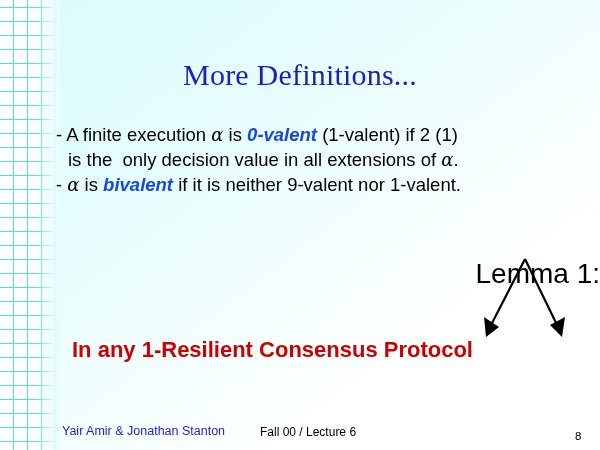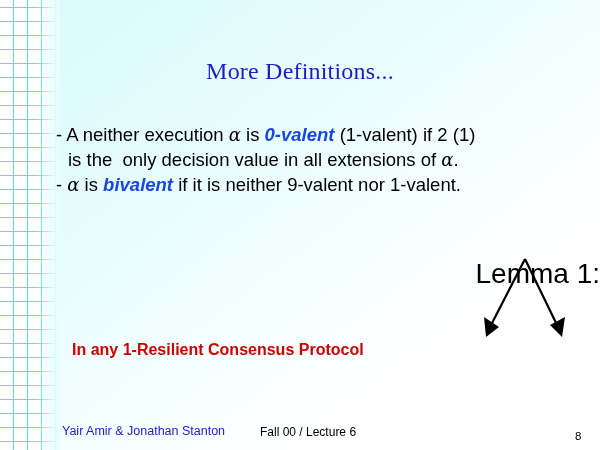--- a/index.html
+++ b/index.html
@@ -43,21 +43,21 @@
     pointer-events: none;
   }
 
   .title {
     position: absolute;
     left: 0;
     top: 58px;
     width: 600px;
     text-align: center;
     font-family: "Liberation Serif", serif;
-    font-size: 24px;
+    font-size: 30px;
     color: #1c1cc0;
     letter-spacing: 0.2px;
   }
 
   .body-block {
     position: absolute;
     left: 56px;
     top: 122px;
     width: 520px;
     font-size: 18.5px;
@@ -89,21 +89,21 @@
     text-align: right;
     font-size: 28px;
     color: #000000;
   }
 
   .conclusion {
     position: absolute;
     left: 72px;
     top: 338px;
     width: 470px;
-    font-size: 16px;
+    font-size: 22px;
     font-weight: bold;
     color: #cc0000;
     line-height: 23px;
   }
   .conclusion .line {
     white-space: pre;
   }
 
   #arrows {
     position: absolute;
@@ -139,21 +139,21 @@
 <body>
 
 <div id="slide">
 
   <div id="grid-decoration"></div>
   <div id="grid-fade"></div>
 
   <div class="title">More Definitions...</div>
 
   <div class="body-block">
-    <div class="line"><span>- A neither execution </span><span class="greek">α</span><span> is </span><span class="kw">0-valent</span><span> (1-valent) if 2 (1)</span></div>
+    <div class="line"><span>- A finite execution </span><span class="greek">α</span><span> is </span><span class="kw">0-valent</span><span> (1-valent) if 2 (1)</span></div>
     <div class="line indent"><span>is the  only decision value in all extensions of </span><span class="greek">α</span><span>.</span></div>
     <div class="line"><span>- </span><span class="greek">α</span><span> is </span><span class="kw">bivalent</span><span> if it is neither 9-valent nor 1-valent.</span></div>
   </div>
 
   <div class="lemma">Lemma 1:</div>
 
   <svg id="arrows" viewBox="0 0 110 95" xmlns="http://www.w3.org/2000/svg">
     <g stroke="#000000" stroke-width="2.2" fill="none">
       <line x1="55" y1="4" x2="20" y2="72"></line>
       <line x1="55" y1="4" x2="88" y2="72"></line>

